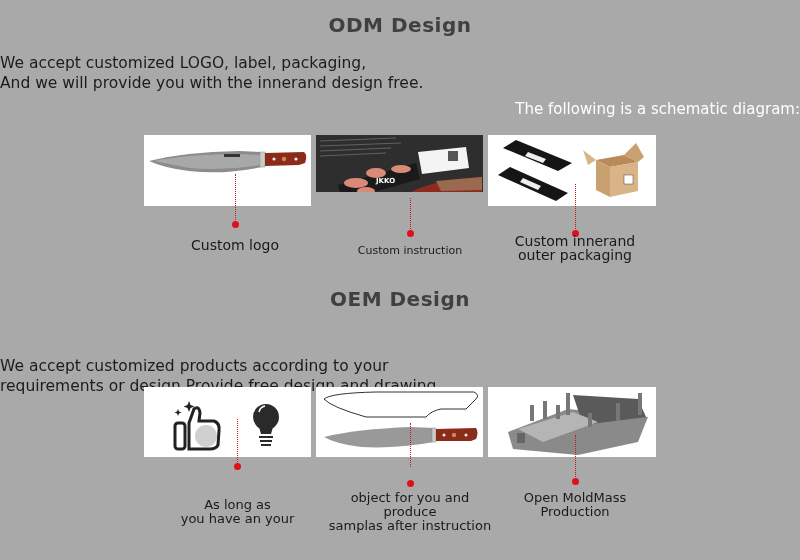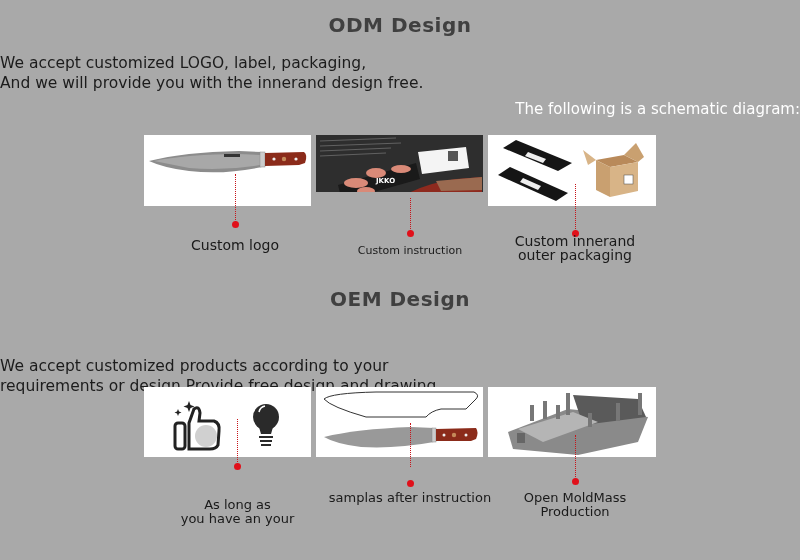--- a/index.html
+++ b/index.html
@@ -147,20 +147,21 @@
 <div class="line" style="left:237px; top:419px; height:45px;"></div>
 <div class="dot" style="left:234px; top:463px;"></div>
 <div class="cap" style="left:170px; top:498px; width:135px;">
   <div>As long as</div>
   <div>you have an your</div>
 </div>
 
 <div class="line" style="left:410px; top:423px; height:44px;"></div>
 <div class="dot" style="left:407px; top:480px;"></div>
 <div class="cap" style="left:325px; top:491px; width:170px;">
+  <div>object for you and produce</div>
   <div>samplas after instruction</div>
 </div>
 
 <div class="line" style="left:575px; top:435px; height:44px;"></div>
 <div class="dot" style="left:572px; top:478px;"></div>
 <div class="cap" style="left:510px; top:491px; width:130px;">
   <div>Open MoldMass</div>
   <div>Production</div>
 </div>
 

